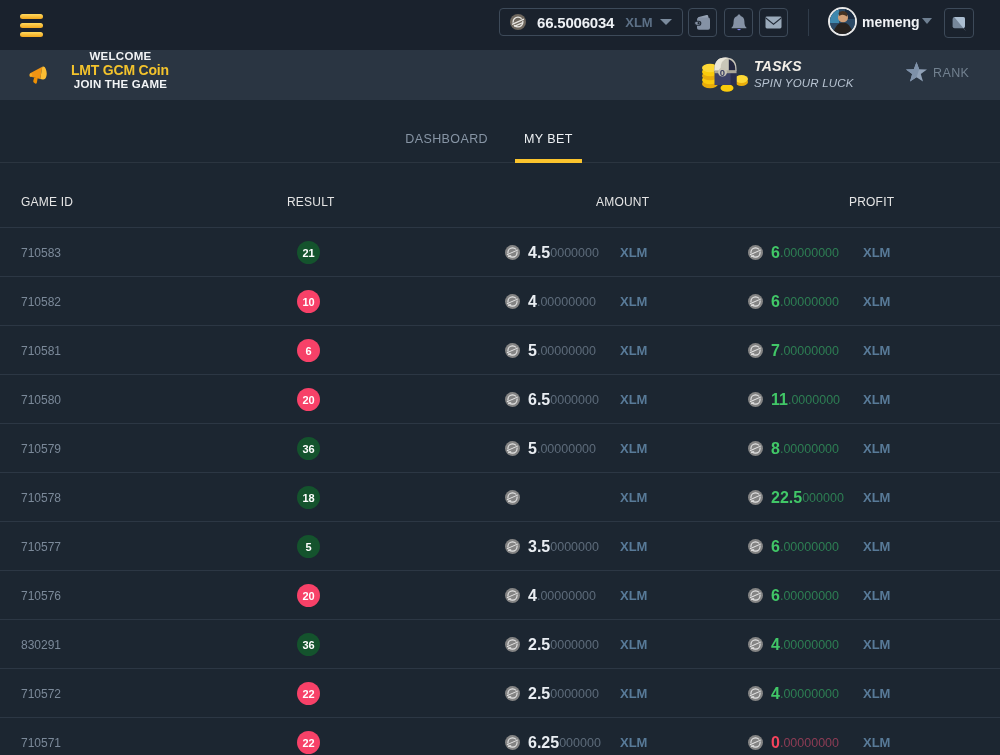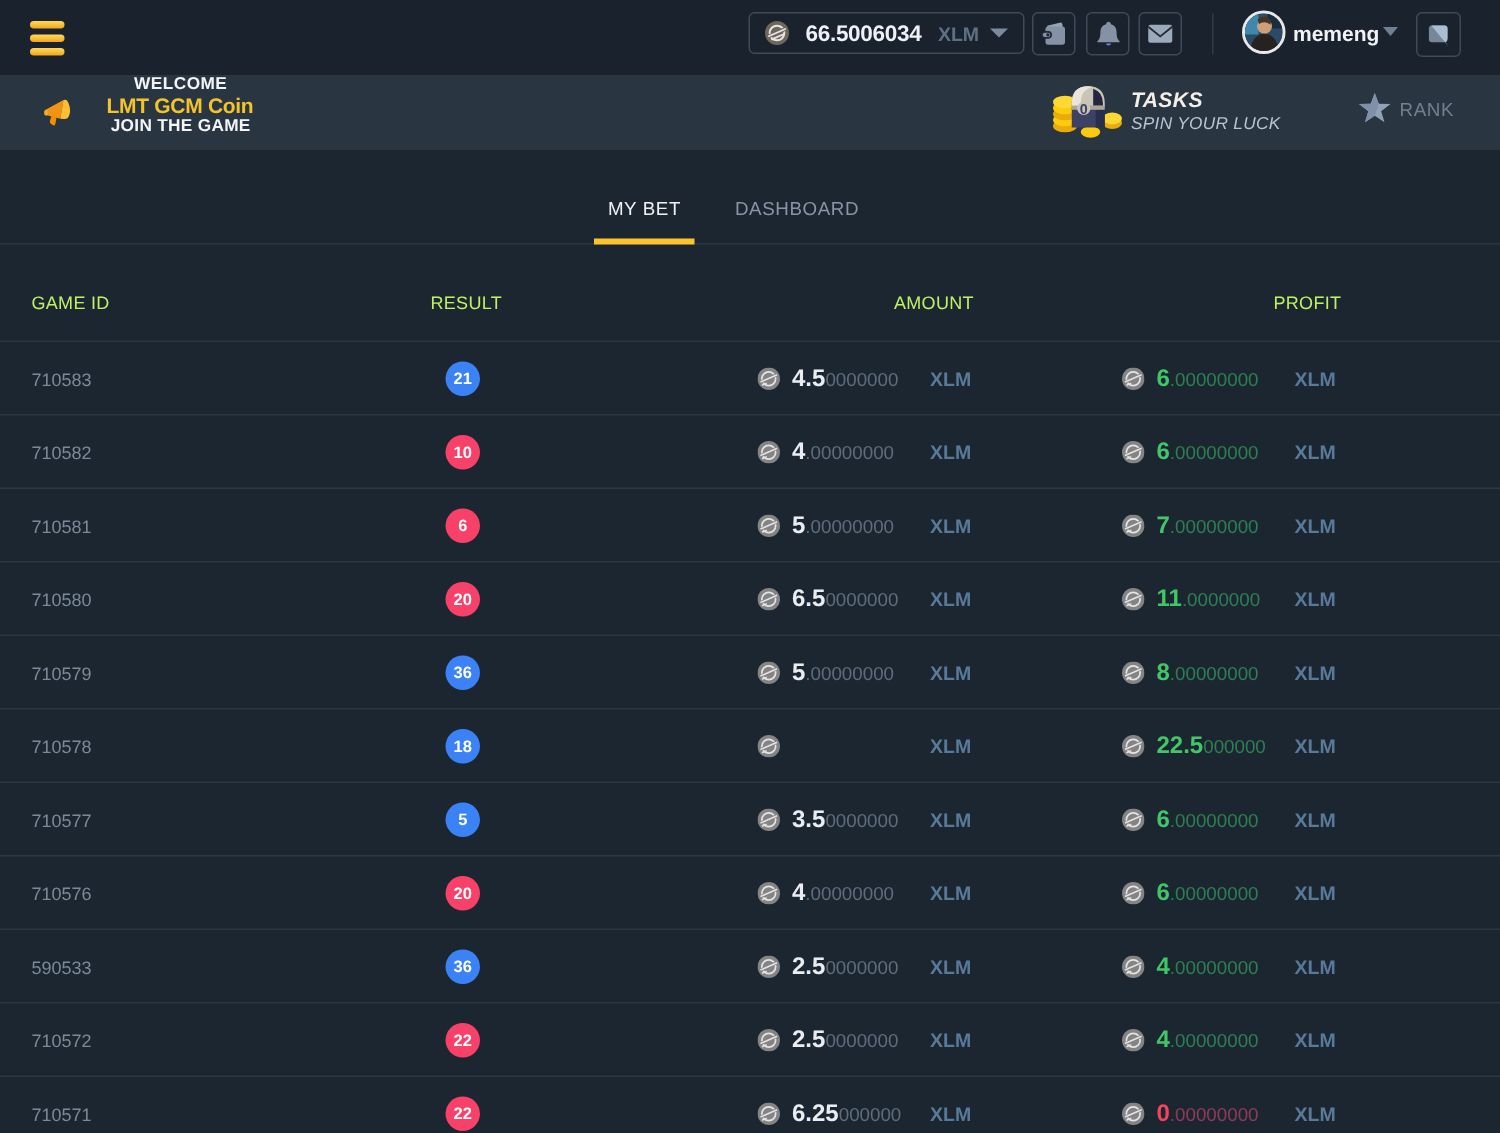--- a/index.html
+++ b/index.html
@@ -43,28 +43,28 @@
 
   
   .tabs { position:absolute; left:0; top:100px; width:1000px; height:63px;
           border-bottom:1px solid #2b3540; display:flex; justify-content:center; padding-right:22px; }
   .tab { margin:0 9px; padding:18px 9px 0; height:63px; display:flex; align-items:center;
          color:#8795a5; font-size:12.5px; letter-spacing:.4px; border-bottom:4px solid transparent; }
   .tab.active { color:#eef1f4; border-bottom-color:#fbc42d; }
 
   
   .thead { position:absolute; left:0; top:162px; width:1000px; height:65px; }
-  .thead span { position:absolute; top:33px; color:#bef264; font-size:12px; letter-spacing:.2px; }
+  .thead span { position:absolute; top:33px; color:#e5e5e5; font-size:12px; letter-spacing:.2px; }
   .rows { position:absolute; left:0; top:227px; width:1000px; }
   .row { position:relative; width:1000px; height:49px; border-top:1px solid #2c3744; }
   .gid { position:absolute; left:21px; top:18px; color:#7b8999; font-size:12px; }
   .badge { position:absolute; left:297px; top:13px; width:23px; height:23px; border-radius:50%;
            display:flex; align-items:center; justify-content:center;
            color:#fff; font-size:11px; font-weight:bold; }
-  .badge.navy { background:#3b82f6; }
+  .badge.navy { background:#14532d; }
   .badge.pink { background:#f74168; }
   .m-coin { position:absolute; top:17px; }
   .num { position:absolute; top:0; height:49px; display:flex; align-items:center; }
   .sig { font-size:16px; font-weight:bold; }
   .insig { font-size:12.5px; font-weight:400; letter-spacing:0;}
   .a-sig { color:#e9edf2; } .a-insig { color:#5d6b7a; }
   .g-sig { color:#41c767; } .g-insig { color:#2d7e53; }
   .r-sig { color:#f4435c; } .r-insig { color:#8d3c55; }
   .xlm { position:absolute; top:17px; color:#587a98; font-size:13px; font-weight:bold; }
 </style>
@@ -171,22 +171,22 @@
   </div>
 
   <svg style="position:absolute;left:906px;top:12px;" width="21" height="20" viewBox="0 0 21 20">
     <path d="M10.5 0 L13.2 7.2 L21 7.4 L14.8 12.1 L17 19.5 L10.5 15.2 L4 19.5 L6.2 12.1 L0 7.4 L7.8 7.2 Z" fill="#91a2b8"></path>
     <path d="M10.5 0 L13.2 7.2 L10.5 15.2 L4 19.5 L6.2 12.1 L0 7.4 L7.8 7.2 Z" fill="#7e91a9"></path>
   </svg>
   <div class="rank">RANK</div>
 </div>
 
 <div class="tabs">
+  <div class="tab">DASHBOARD</div>
   <div class="tab active">MY BET</div>
-  <div class="tab">DASHBOARD</div>
 </div>
 
 <div class="thead">
   <span style="left:21px;">GAME ID</span>
   <span style="left:287px;">RESULT</span>
   <span style="left:596px;">AMOUNT</span>
   <span style="left:849px;">PROFIT</span>
 </div>
 
 <div class="rows">
@@ -404,21 +404,21 @@
   <path d="M2.2 11 L14.8 5.5" stroke="#e4e4e4" stroke-width="1.15"></path>
   <path d="M3.4 13.4 L7 11.8" stroke="#e4e4e4" stroke-width="1.1"></path>
 </svg>
     <span class="num" style="left:771px;">
         <span class="sig g-sig">6</span>
         <span class="insig g-insig">.00000000</span>
       </span>
     <span class="xlm" style="left:863px;">XLM</span>
   </div>
     <div class="row">
-    <span class="gid">590533</span>
+    <span class="gid">830291</span>
     <span class="badge navy">36</span>
     <svg class="m-coin" style="left:505px" width="15" height="15" viewBox="0 0 17 17">
   <circle cx="8.5" cy="8.5" r="8.5" fill="#848484"></circle>
   <circle cx="8.5" cy="8.5" r="5.2" fill="none" stroke="#e4e4e4" stroke-width="1.3"></circle>
   <path d="M2 11.2 L15 5.3" stroke="#848484" stroke-width="2.4"></path>
   <path d="M2.2 11 L14.8 5.5" stroke="#e4e4e4" stroke-width="1.15"></path>
   <path d="M3.4 13.4 L7 11.8" stroke="#e4e4e4" stroke-width="1.1"></path>
 </svg>
     <span class="num" style="left:528px;">
         <span class="sig a-sig">2.5</span>

